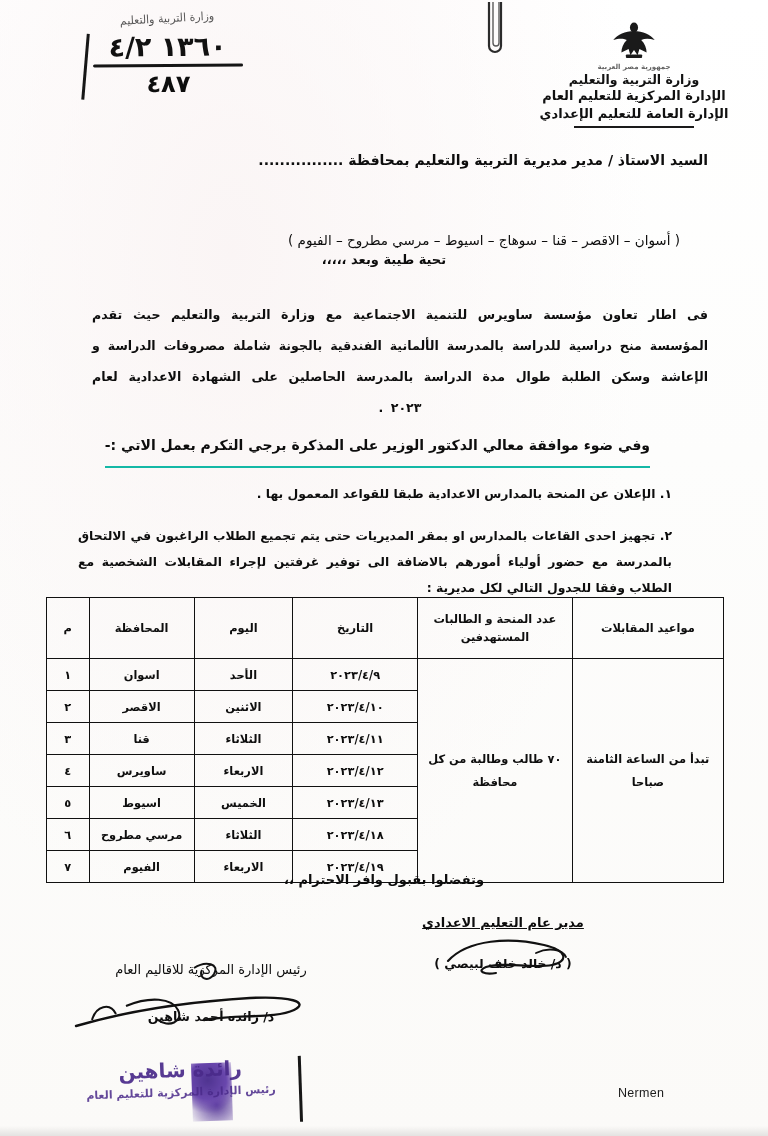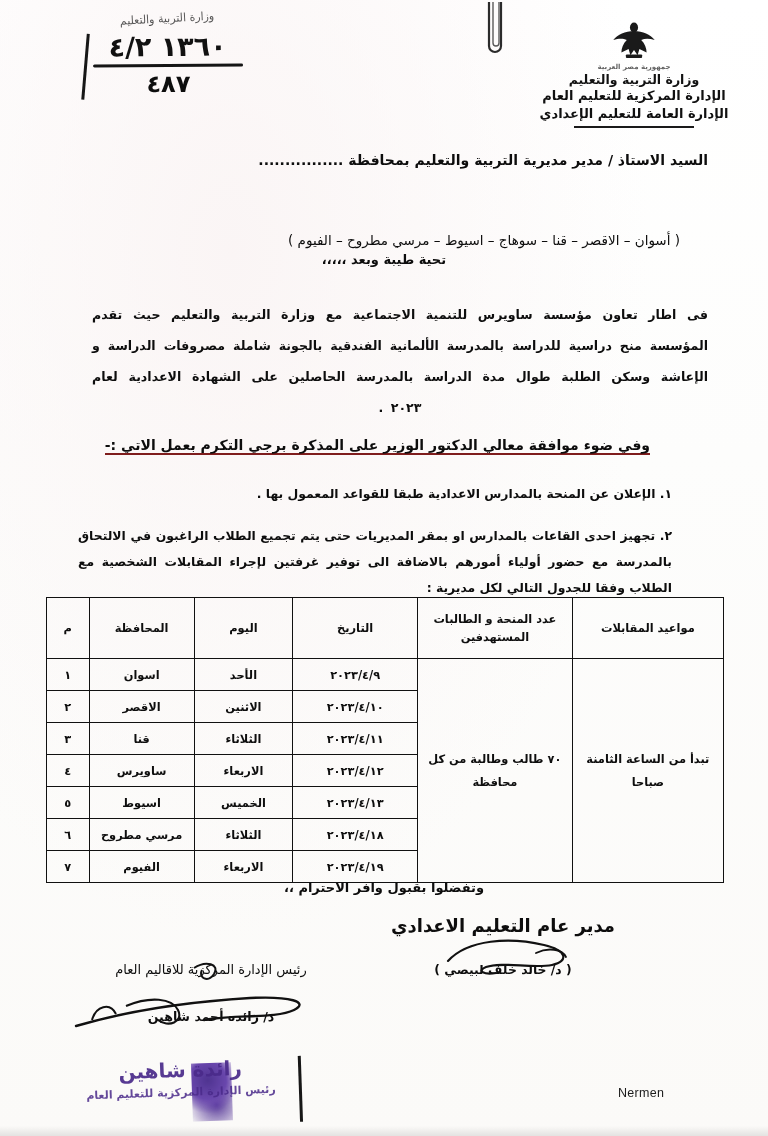--- a/index.html
+++ b/index.html
@@ -172,22 +172,22 @@
     text-align-last: center;
     letter-spacing: -.2px;
     word-spacing: 3px;
   }
   .heading-emph {
     position: absolute;
     right: 118px;
     top: 437px;
     font-size: 14px;
     font-weight: 700;
-    border-bottom: 2px solid #7f1d1d;
-    padding-bottom: 0;
+    border-bottom: 2px solid #14b8a6;
+    padding-bottom: 13px;
     letter-spacing: -.2px;
   }
   .item {
     position: absolute;
     right: 96px;
     font-size: 12.4px;
     font-weight: 700;
     letter-spacing: -.2px;
     line-height: 2.1;
     text-align: center;
@@ -228,33 +228,33 @@
   .merged { line-height: 2.0; }
 
   
   .closing {
     position: absolute;
     left: 0; right: 0;
     top: 872px;
     text-align: center;
     font-size: 13px;
     font-weight: 700;
-    margin-top: 8px;
   }
   .sig-right {
     position: absolute;
     right: 150px;
     top: 915px;
     text-align: center;
     width: 230px;
   }
   .sig-right .title {
-    font-size: 18px;
-    font-weight: 700;
-    letter-spacing: -.2px;
+    font-size: 13px;
+    font-weight: 700;
+    letter-spacing: -.2px;
+    text-decoration: underline;
   }
   .sig-right .name {
     margin-top: 26px;
     font-size: 12.4px;
     font-weight: 700;
   }
   .scribble-r {
     position: absolute;
     right: 28px;
     top: 16px;

